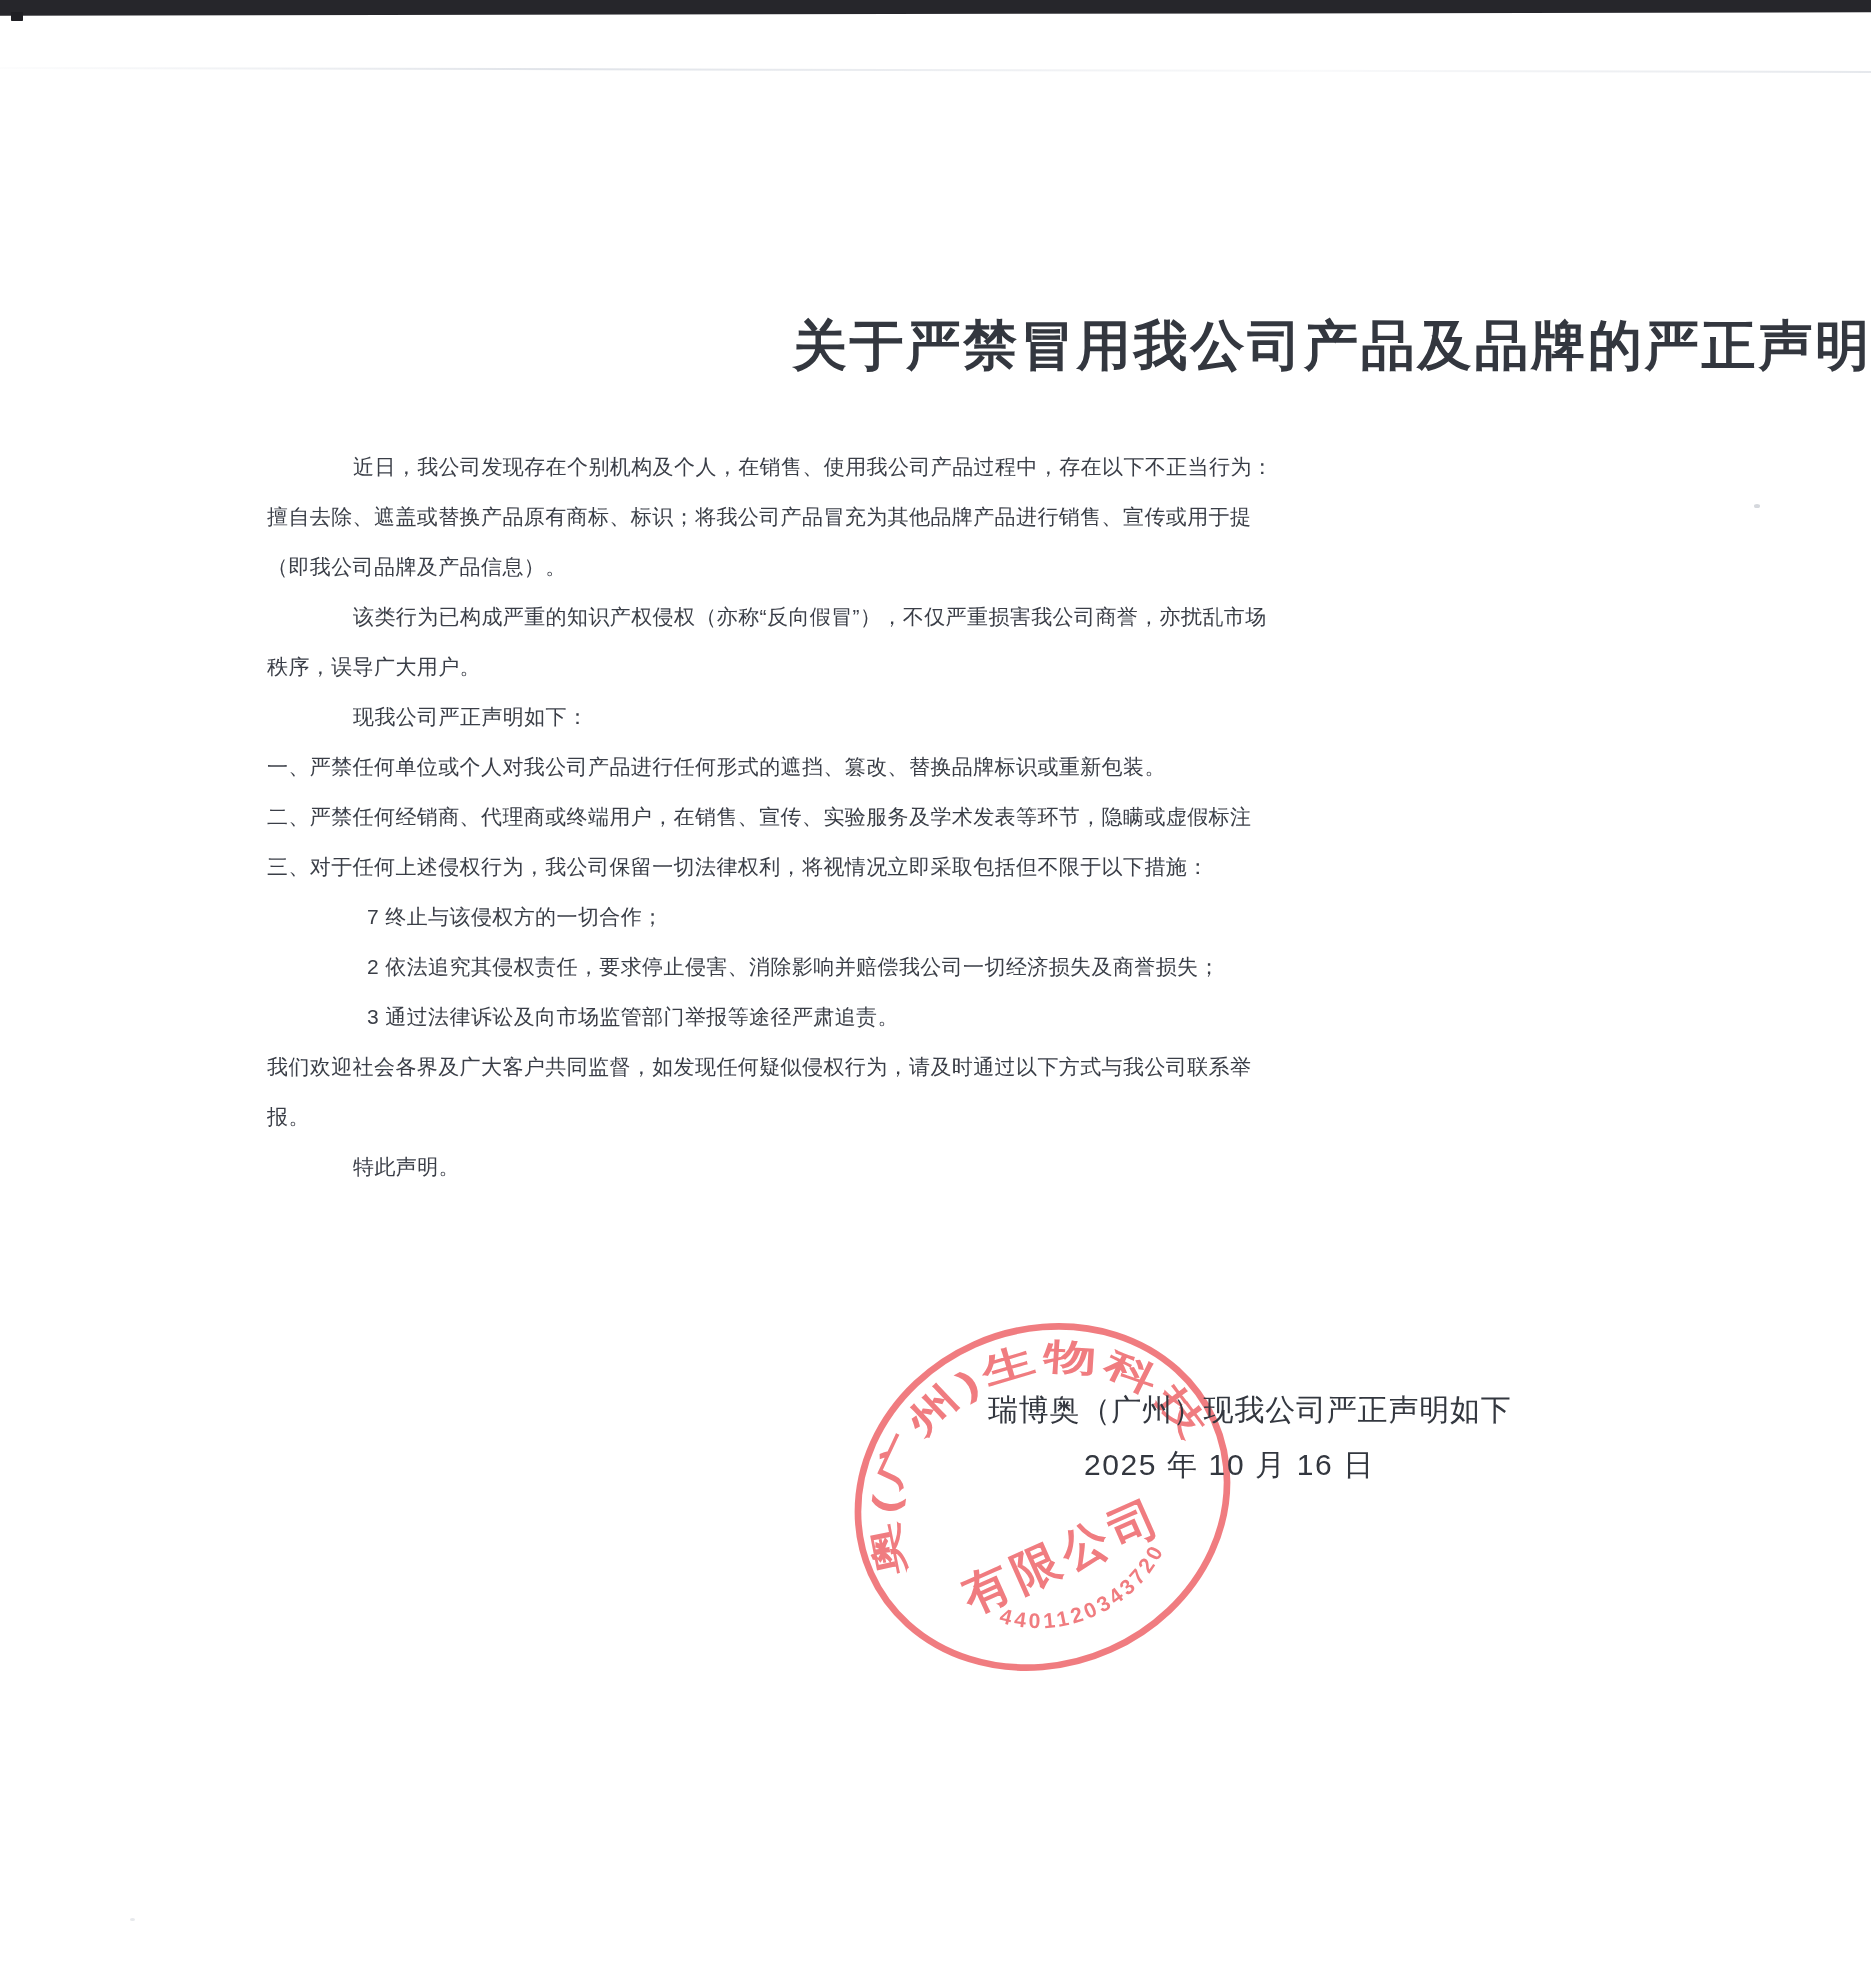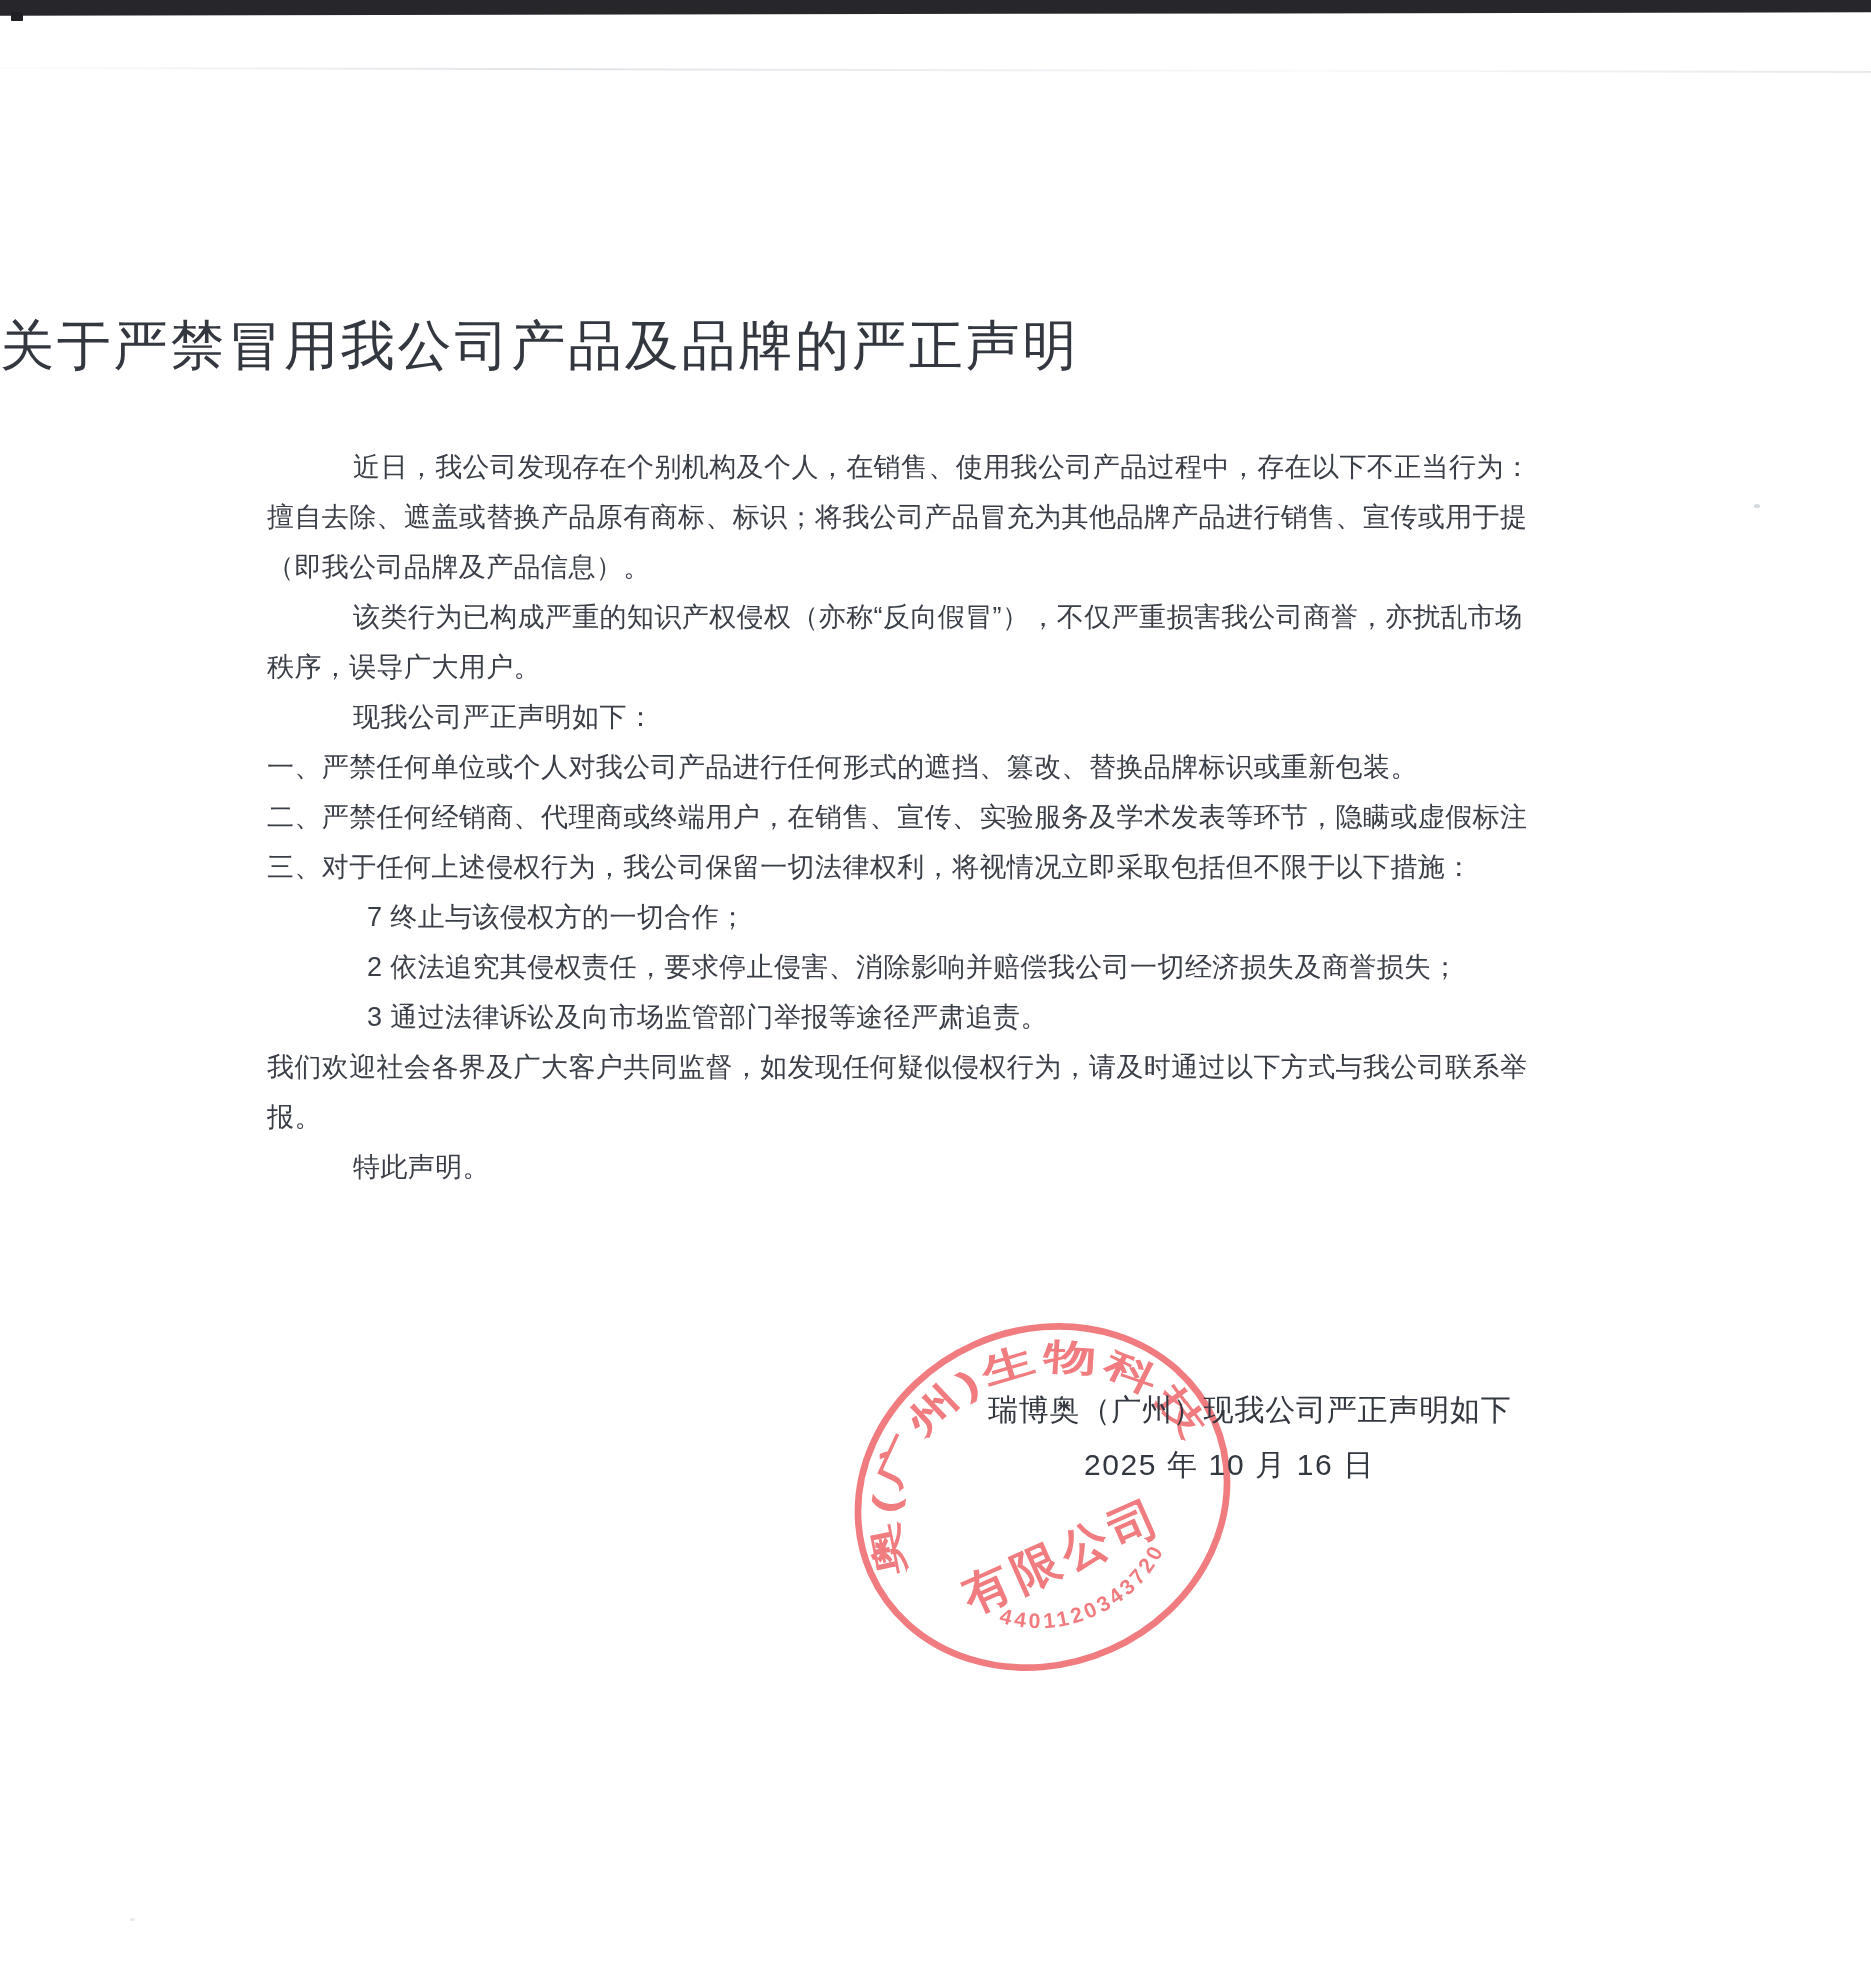--- a/index.html
+++ b/index.html
@@ -24,34 +24,34 @@
     background:linear-gradient(90deg, rgba(205,210,220,0.05), rgba(198,204,214,0.55) 30%, rgba(205,210,220,0.12) 70%, rgba(198,204,214,0.45));
     transform:rotate(0.12deg);
   }
   .speck{position:absolute;border-radius:50%;background:#c3c7cf;}
   .speck.s1{left:1754px;top:504px;width:6.3px;height:3.9px;opacity:.7;}
   .speck.s4{left:130px;top:1918px;width:4.7px;height:3.1px;opacity:.4;}
 
   
   .doc-title{
     position:absolute;left:0;top:310px;width:100%;
-    text-align:left;
-    font-size:54px;font-weight:400;
+    text-align:right;
+    font-size:54px;font-weight:700;
     letter-spacing:2.8px;
     color:#33373f;
   }
 
   
   .doc-body{
     position:absolute;left:267px;top:442px;width:1352px;
     color:#3a3e47;
   }
   .line{
     height:50px;line-height:50px;
-    font-size:27px;
+    font-size:21px;
     white-space:nowrap;
     letter-spacing:0.4px;
   }
   .indent-para{padding-left:86px;}
   .indent-sub{padding-left:100px;}
   .indent-none{padding-left:0;}
 
   
   .sig-company{
     position:absolute;left:988px;top:1390px;

